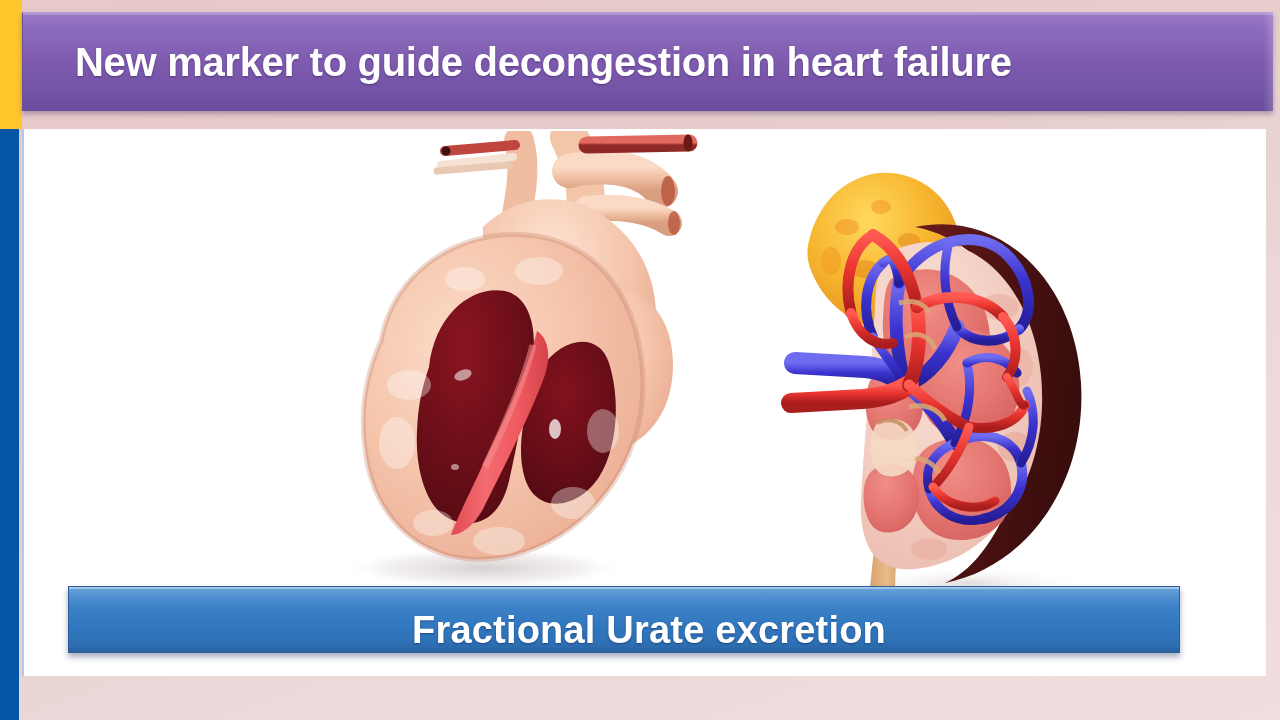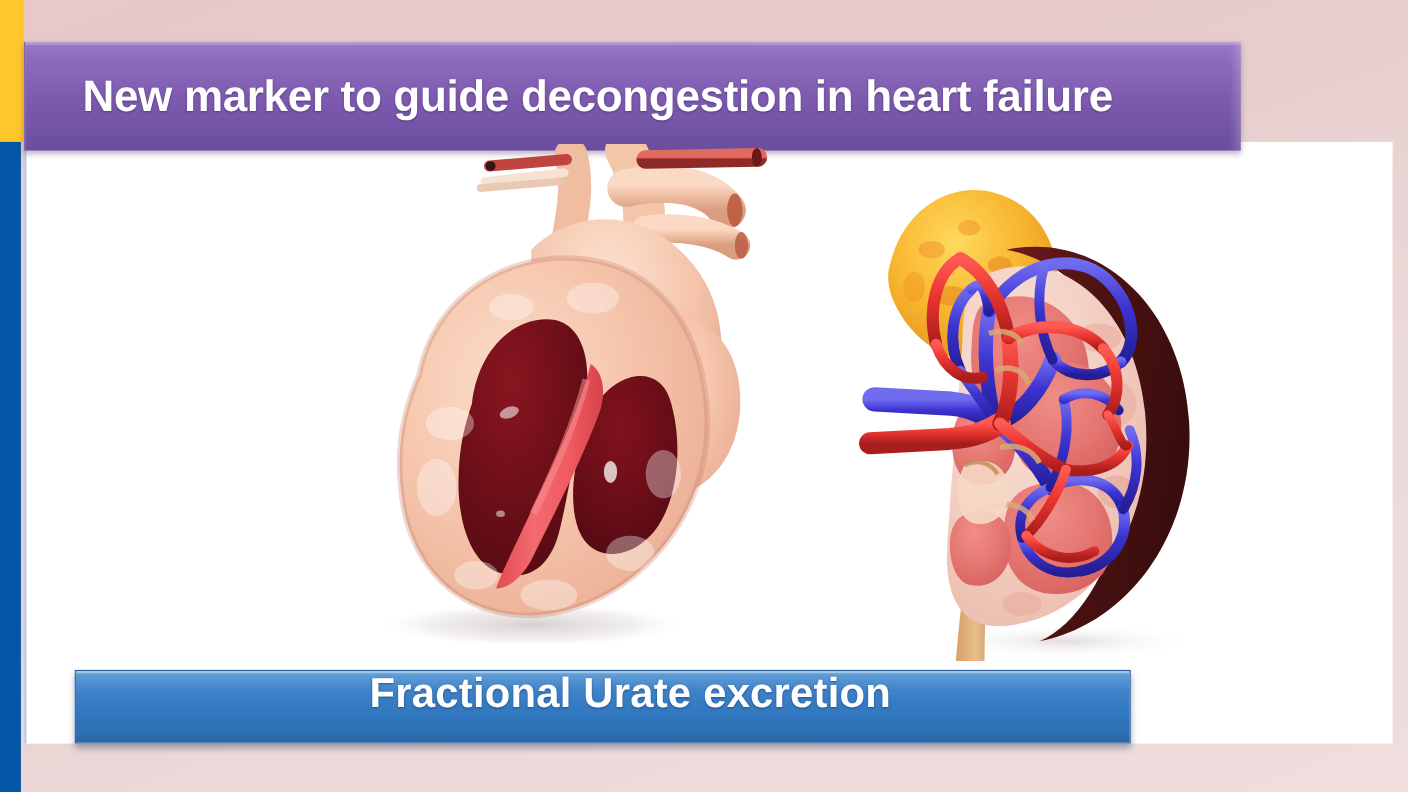--- a/index.html
+++ b/index.html
@@ -55,22 +55,22 @@
     height: 547px;
     background: #ffffff;
     border-left: 2px solid #b9c7e4;
     box-sizing: border-box;
   }
 
   
   .title-bar {
     position: absolute;
     left: 22px;
-    top: 38px;
-    width: 1106px;
+    top: 12px;
+    width: 1251px;
     height: 99px;
     background: linear-gradient(to bottom,
        #9a79c4 0%,
        #8e6cbd 14%,
        #7d5aae 52%,
        #7354a6 78%,
        #6a4d9c 100%);
     border-top: 1px solid #b9a0d8;
     border-left: 1px solid #6c4f9e;
     box-shadow: 0 3px 5px rgba(60,40,90,0.35), inset 0 2px 0 rgba(255,255,255,0.22);
@@ -109,35 +109,35 @@
   .figure {
     position: absolute;
   }
   .figure-heart { left: 245px; top: 0px;  width: 460px; height: 470px; }
   .figure-kidney{ left: 745px; top: 0px;  width: 380px; height: 470px; }
 
   
   .caption-bar {
     position: absolute;
     left: 68px;
-    top: 609px;
-    width: 960px;
+    top: 586px;
+    width: 1112px;
     height: 67px;
     background: linear-gradient(to bottom,
        #6fa8dd 0%,
        #5e9bd6 6%,
        #3e82c8 28%,
        #3077bf 62%,
        #2d6fb3 88%,
        #2a63a2 100%);
     border: 1px solid #2e5f97;
     box-shadow: 0 4px 6px rgba(30,50,90,0.40), inset 0 2px 0 rgba(255,255,255,0.35);
     box-sizing: border-box;
     display: flex;
-    align-items: flex-start;
+    align-items: flex-end;
     justify-content: center;
   }
   .caption-text {
     color: #ffffff;
     font-size: 38px;
     font-weight: bold;
     letter-spacing: 0.2px;
     white-space: nowrap;
     text-shadow: 0 1px 2px rgba(20,40,80,0.55);
     transform: translateX(25px);

